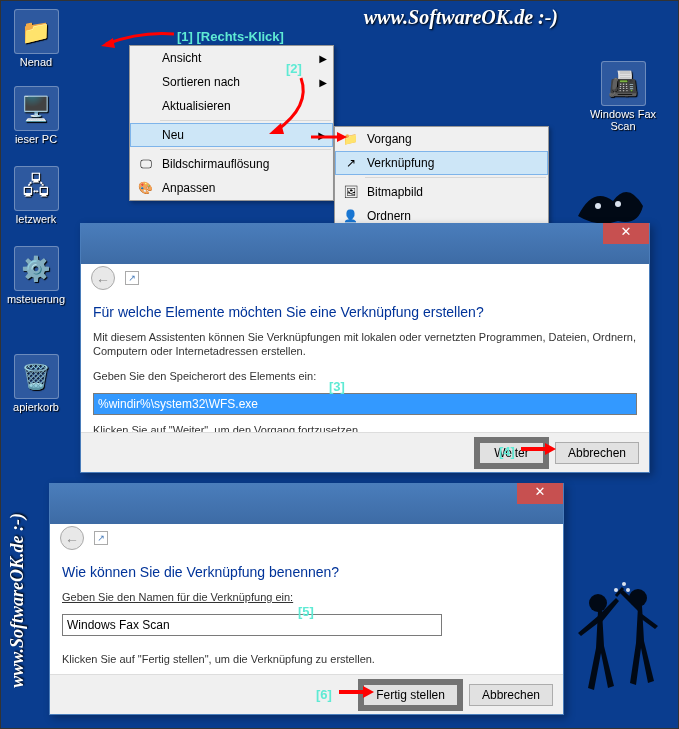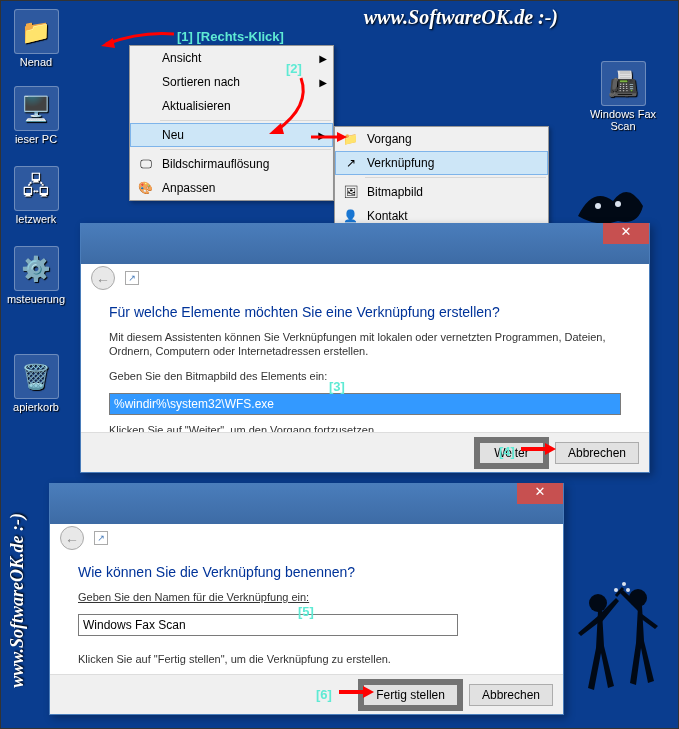--- a/index.html
+++ b/index.html
@@ -180,21 +180,21 @@
       align-items: center;
       justify-content: center;
       color: #4a7dbb;
     }
     .dlg-body {
       position: absolute;
       top: 72px;
       left: 0;
       right: 0;
       bottom: 40px;
-      padding: 8px 28px;
+      padding: 8px 12px;
       background: #fff;
     }
     .dlg-body .h1 {
       color: #003399;
       font-size: 14px;
       margin-bottom: 10px;
     }
     .dlg-body p {
       font-size: 11px;
       color: #333;
@@ -338,21 +338,21 @@
     <span class="mi-icon">↗</span>
     <span>Verknüpfung</span>
   </div>
   <div class="sep"></div>
   <div class="mi">
     <span class="mi-icon">🖼</span>
     <span>Bitmapbild</span>
   </div>
   <div class="mi">
     <span class="mi-icon">👤</span>
-    <span>Kontakt</span>
+    <span>Ordnern</span>
   </div>
 </div>
 
 <div class="anno" style="top:28px; left:176px;">[1]  [Rechts-Klick]</div>
 <svg class="arrow" style="top:30px;left:100px;width:73px;height:18px;">
   <path d="M73,3 Q40,0 5,13" stroke="#ff0000" stroke-width="3" fill="none"></path>
   <polygon points="0,15 12,7 14,17" fill="#ff0000"></polygon>
 </svg>
 
 <div class="anno" style="top:60px; left:285px;">[2]</div>
@@ -370,21 +370,21 @@
     <div class="closebox">✕</div>
     <div class="wiz-hdr" style="color:#fff">
       <div class="back-btn">←</div>
       <div class="wiz-icon">↗</div>
       <span>Verknüpfung erstellen</span>
     </div>
   </div>
   <div class="dlg-body">
     <div class="h1">Für welche Elemente möchten Sie eine Verknüpfung erstellen?</div>
     <p>Mit diesem Assistenten können Sie Verknüpfungen mit lokalen oder vernetzten Programmen, Dateien, Ordnern, Computern oder Internetadressen erstellen.</p>
-    <p>Geben Sie den Bitmapbild des Elements ein:</p>
+    <p>Geben Sie den Speicherort des Elements ein:</p>
     <div class="input-row">
       <input type="text" class="txt-input sel" value="%windir%\system32\WFS.exe" style="">
     </div>
     <p style="margin-top:8px">Klicken Sie auf "Weiter", um den Vorgang fortzusetzen.</p>
   </div>
   <div class="dlg-footer">
     <button class="btn default">Weiter</button>
     <button class="btn">Abbrechen</button>
   </div>
 </div>

